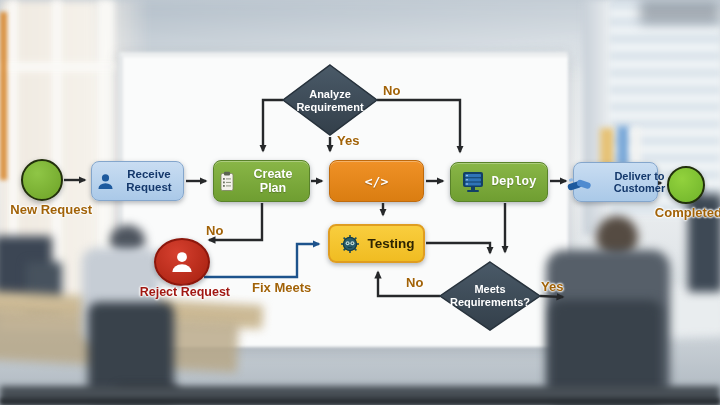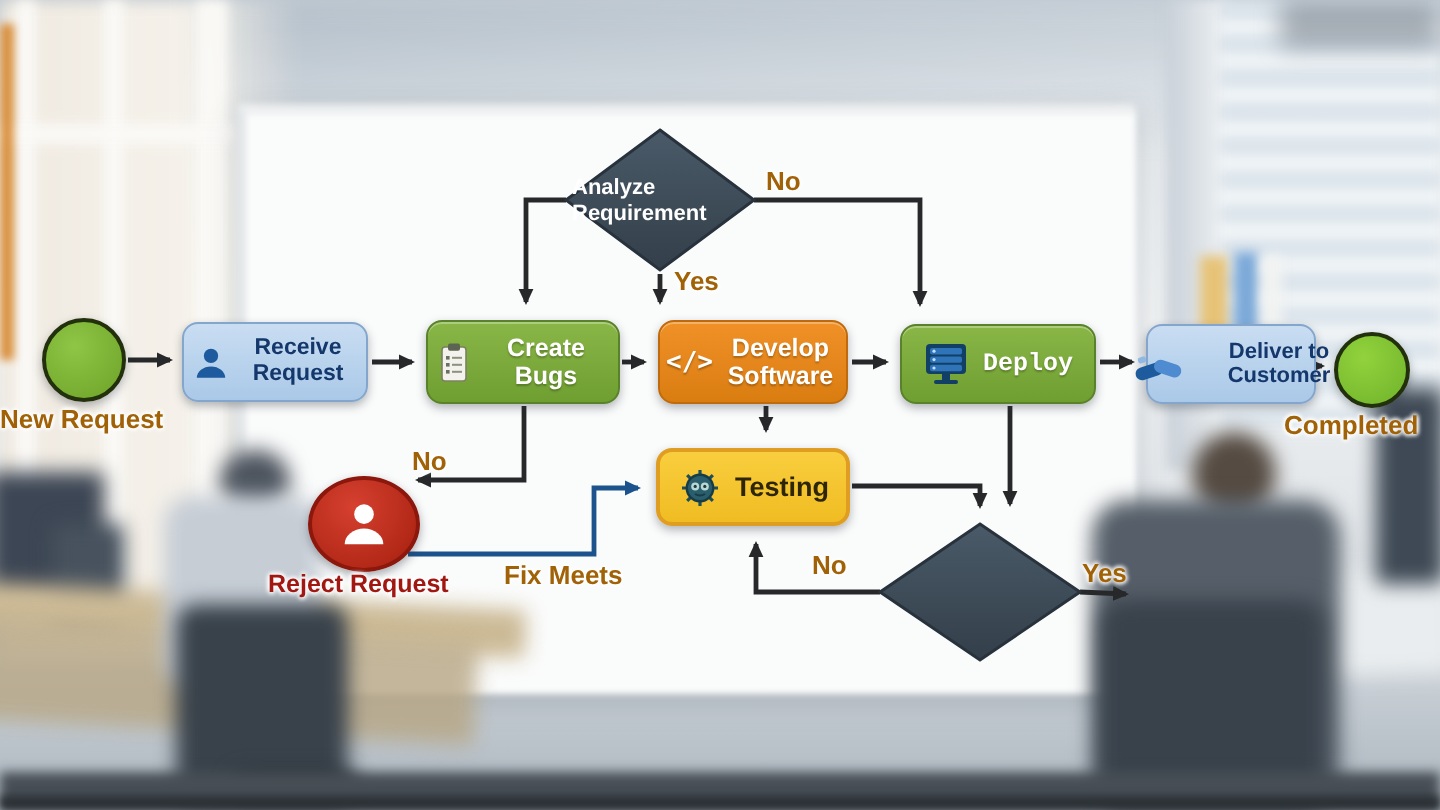--- a/index.html
+++ b/index.html
@@ -63,26 +63,26 @@
   #node-receive{left:91px;top:161px;width:93px;height:40px;gap:4px;padding:2px 4px;}
   #node-create{left:213px;top:160px;width:97px;height:42px;gap:5px;padding:2px 4px;}
   #node-develop{left:329px;top:160px;width:95px;height:42px;gap:4px;padding:2px 3px;}
   #node-deploy{left:450px;top:162px;width:98px;height:40px;gap:6px;padding:2px 4px;font-family:Liberation Mono, monospace;}
   #node-deliver{left:573px;top:162px;width:85px;height:40px;gap:3px;padding:2px 3px;}
   #node-deliver .txt{font-size:11px;margin-left:19px;}
   #node-testing{left:328px;top:224px;width:97px;height:39px;gap:7px;padding:2px 4px;}
   #node-reject{left:154px;top:238px;width:56px;height:48px;border-radius:50%;
                background:radial-gradient(circle at 40% 30%,#d6402f,#a51f0e);border:2px solid #8c170c;z-index:4;
                box-shadow:0 2px 5px rgba(40,50,60,.4);}
-  .dia-txt{position:absolute;z-index:4;color:#fff;font-weight:700;font-size:11px;line-height:1.22;}
+  .dia-txt{position:absolute;z-index:4;color:#fff;font-weight:700;font-size:11px;line-height:1.22;text-align:center;}
   #txt-analyze{left:286px;top:88px;width:88px;}
   #txt-meets{left:442px;top:283px;width:96px;}
   .flabel{position:absolute;z-index:5;font-weight:700;font-size:13px;color:#a16207;
           text-shadow:0 1px 2px rgba(255,255,255,.95),0 -1px 2px rgba(255,255,255,.95),1px 0 2px rgba(255,255,255,.95),-1px 0 2px rgba(255,255,255,.95);}
-  .flabel.center{text-align:left;}
+  .flabel.center{text-align:right;}
   #lbl-new{left:0;top:202px;width:92px;}
   #lbl-completed{left:642px;top:205px;width:80px;}
   #lbl-reject{left:134px;top:285px;width:96px;color:#a11812;font-size:12.5px;}
   #lbl-no-top{left:383px;top:83px;}
   #lbl-yes-top{left:337px;top:133px;}
   #lbl-no-left{left:206px;top:223px;}
   #lbl-fixbugs{left:252px;top:280px;}
   #lbl-no-bottom{left:406px;top:275px;}
   #lbl-yes-bottom{left:541px;top:279px;}
   .icon{flex:0 0 auto;display:block;}
@@ -176,26 +176,25 @@
     <svg class="icon" width="18" height="21" viewBox="0 0 18 21">
       <rect x="3" y="2.5" width="12" height="17" rx="1.5" fill="#f4f2ec" stroke="#7c8062" stroke-width="0.8"></rect>
       <rect x="6" y="0.8" width="6" height="3.6" rx="1" fill="#5c6452"></rect>
       <rect x="5" y="7" width="1.8" height="1.8" fill="#6b7162"></rect>
         <rect x="8" y="7.4" width="5" height="1" fill="#8b917e"></rect>
       <rect x="5" y="10.5" width="1.8" height="1.8" fill="#6b7162"></rect>
         <rect x="8" y="10.9" width="5" height="1" fill="#8b917e"></rect>
       <rect x="5" y="14" width="1.8" height="1.8" fill="#6b7162"></rect>
         <rect x="8" y="14.4" width="5" height="1" fill="#8b917e"></rect>
     </svg>
-    <span class="txt">Create Bugs</span>
+    <span class="txt">Create Plan</span>
   </div>
 
   <div class="node box-orange" id="node-develop">
     <span class="code-glyph icon">&lt;/&gt;</span>
-    <span class="txt">Develop Software</span>
   </div>
 
   <div class="node box-green" id="node-deploy">
     <svg class="icon" width="24" height="22" viewBox="0 0 24 22">
       <rect x="2" y="1" width="20" height="15" rx="2" fill="#123f66"></rect>
       <rect x="4" y="3" width="16" height="3.2" rx="1" fill="#2f74b8"></rect>
       <rect x="4" y="7.2" width="16" height="3.2" rx="1" fill="#2f74b8"></rect>
       <rect x="4" y="11.4" width="16" height="3.2" rx="1" fill="#2f74b8"></rect>
       <circle cx="6" cy="4.6" r="0.8" fill="#bfe0ff"></circle>
         <circle cx="6" cy="8.8" r="0.8" fill="#bfe0ff"></circle>
@@ -240,20 +239,21 @@
   </div>
 
   <div class="node" id="node-reject">
     <svg class="icon" width="26" height="26" viewBox="0 0 18 18">
       <circle cx="9" cy="5.6" r="3.4" fill="#ffffff"></circle>
       <path d="M2.3,16 a6.7,5.4 0 0 1 13.4,0 z" fill="#ffffff"></path>
     </svg>
   </div>
 
   <div class="dia-txt" id="txt-analyze">Analyze Requirement</div>
+  <div class="dia-txt" id="txt-meets">Meets Requirements?</div>
 
   <div class="flabel center" id="lbl-new">New Request</div>
   <div class="flabel center" id="lbl-completed">Completed</div>
   <div class="flabel center" id="lbl-reject">Reject Request</div>
   <div class="flabel" id="lbl-no-top">No</div>
   <div class="flabel" id="lbl-yes-top">Yes</div>
   <div class="flabel" id="lbl-no-left">No</div>
   <div class="flabel" id="lbl-fixbugs">Fix Meets</div>
   <div class="flabel" id="lbl-no-bottom">No</div>
   <div class="flabel" id="lbl-yes-bottom">Yes</div>

